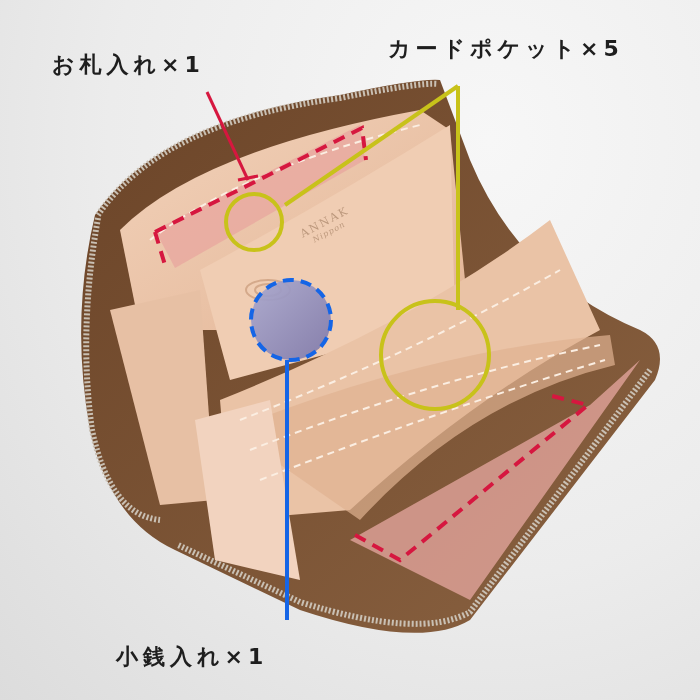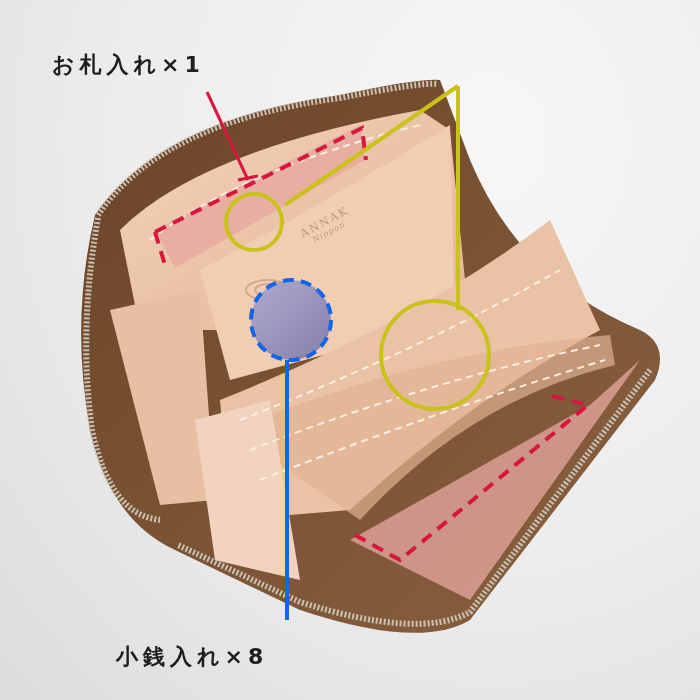--- a/index.html
+++ b/index.html
@@ -83,14 +83,15 @@
       <line x1="287" y1="360" x2="287" y2="620" stroke="#1565e6" stroke-width="4"></line>
     </g>
   </svg>
 
   <div class="brand">
     <span>ANNAK</span>
     <small>Nippon</small>
   </div>
 
   <div class="label label-bill">お札入れ×1</div>
-  <div class="label label-coin">小銭入れ×8</div>
+  <div class="label label-card">カードポケット×5</div>
+  <div class="label label-coin">小銭入れ×1</div>
 </div>
 
 </body></html>

